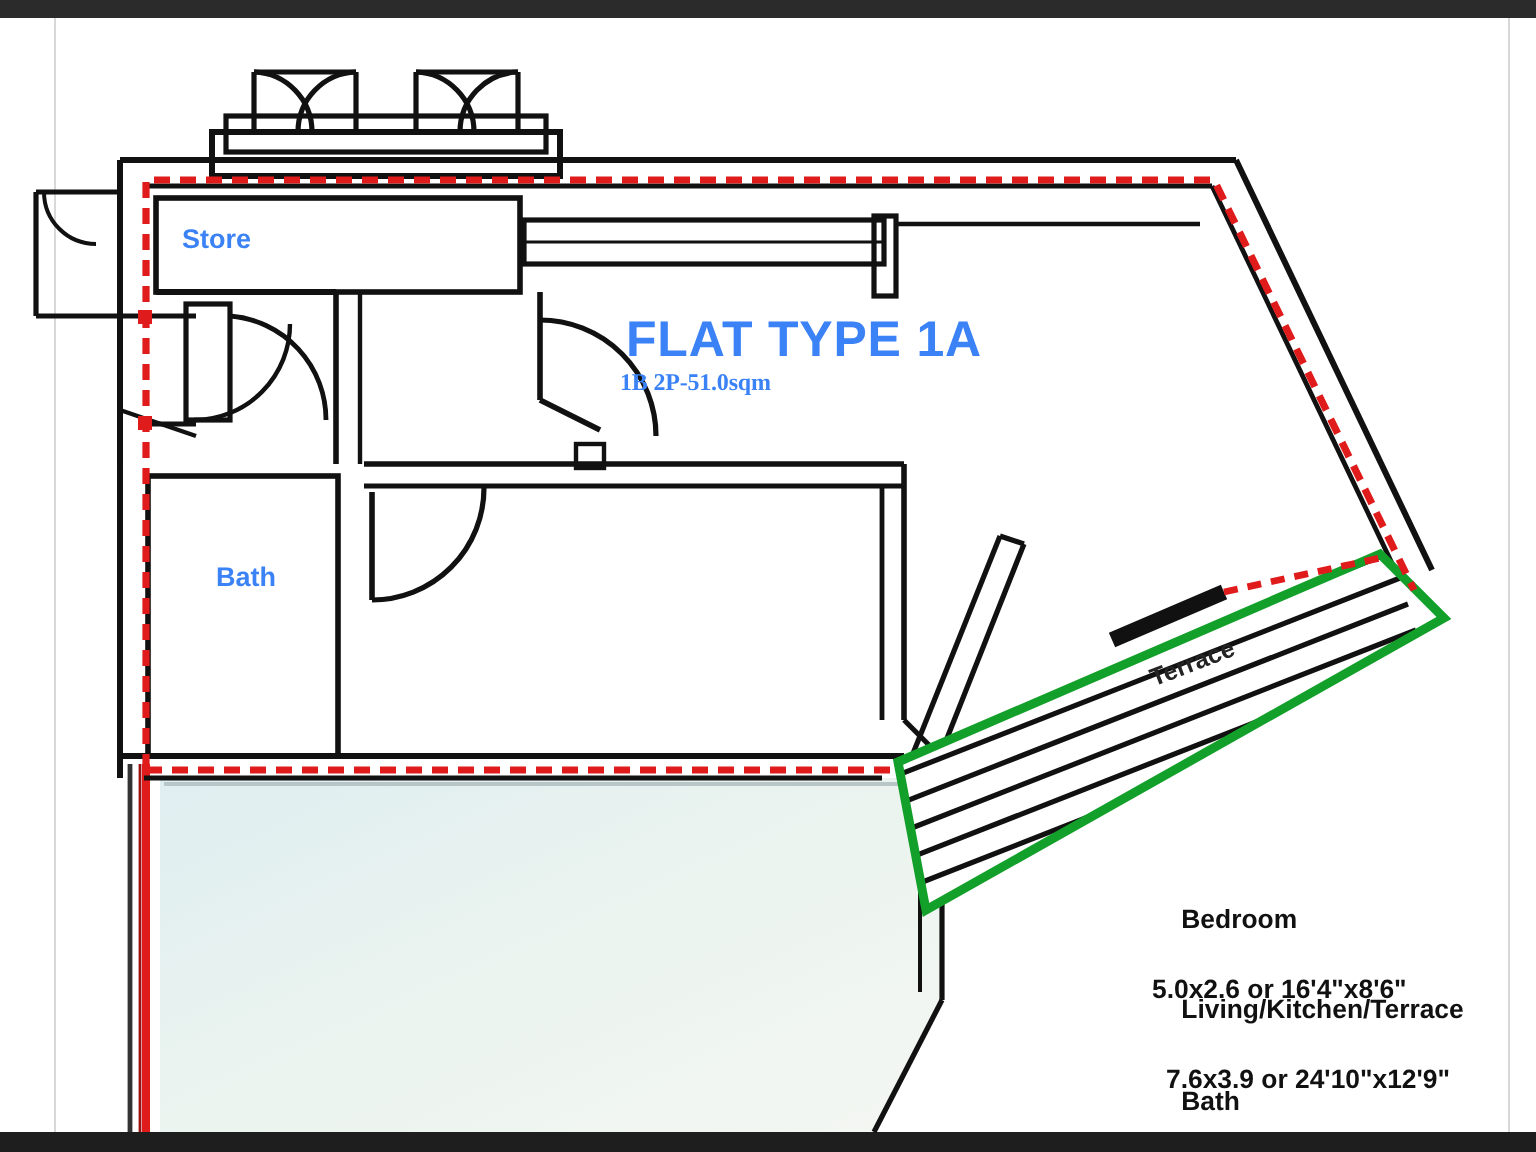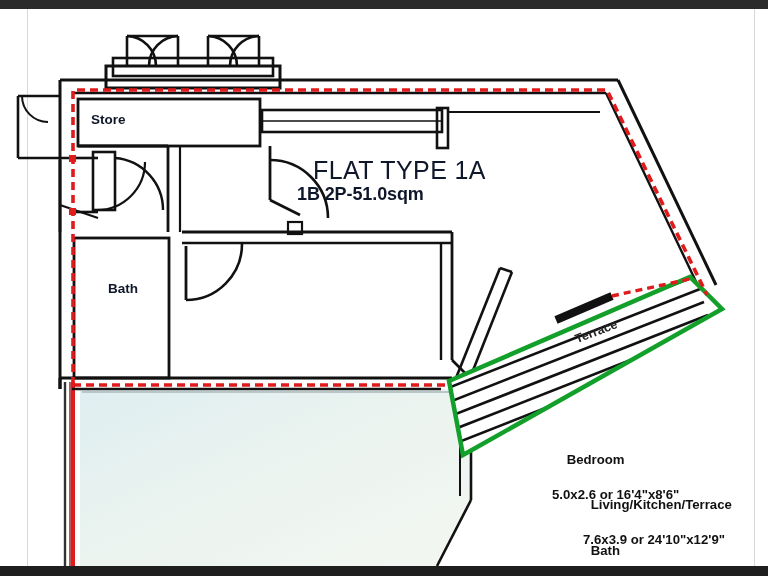--- a/index.html
+++ b/index.html
@@ -40,34 +40,36 @@
     width: 1px; height: 557px;
     background: #d8d8d8;
   }
   #plan {
     position: absolute;
     left: 0; top: 0;
     width: 768px; height: 576px;
   }
   .txt {
     position: absolute;
-    color: #0f172a;
+    color: #3b82f6;
     white-space: pre;
     line-height: 1.18;
   }
   #title-main {
     left: 313px; top: 156px;
     font-size: 25px;
     letter-spacing: 0.4px;
+    font-weight: bold;
   }
   #title-sub {
-    left: 297px; top: 184px;
-    font-size: 18px;
+    left: 310px; top: 184px;
+    font-size: 12px;
     font-weight: bold;
     letter-spacing: -0.1px;
+    font-family: Liberation Serif, serif;
   }
   .room-label {
     font-size: 13.5px;
     font-weight: bold;
   }
   #label-store { left: 91px; top: 112px; }
   #label-bath  { left: 108px; top: 281px; }
   #label-terrace {
     left: 573px; top: 333px;
     font-size: 12.5px;
@@ -77,21 +79,21 @@
     color: #242424;
   }
   .schedule-block {
     position: absolute;
     font-size: 13.2px;
     font-weight: bold;
     color: #111;
     line-height: 1.32;
     white-space: pre;
   }
-  #sched-bedroom { left: 552px; top: 434px; }
+  #sched-bedroom { left: 576px; top: 434px; }
   #sched-lkd     { left: 576px; top: 479px; }
   #sched-bath    { left: 576px; top: 525px; }
   .sched-dim { display: block; }
   #sched-lkd .sched-dim { padding-left: 7px; }
 </style>
 </head>
 <body>
 
 <div id="screen">
 

